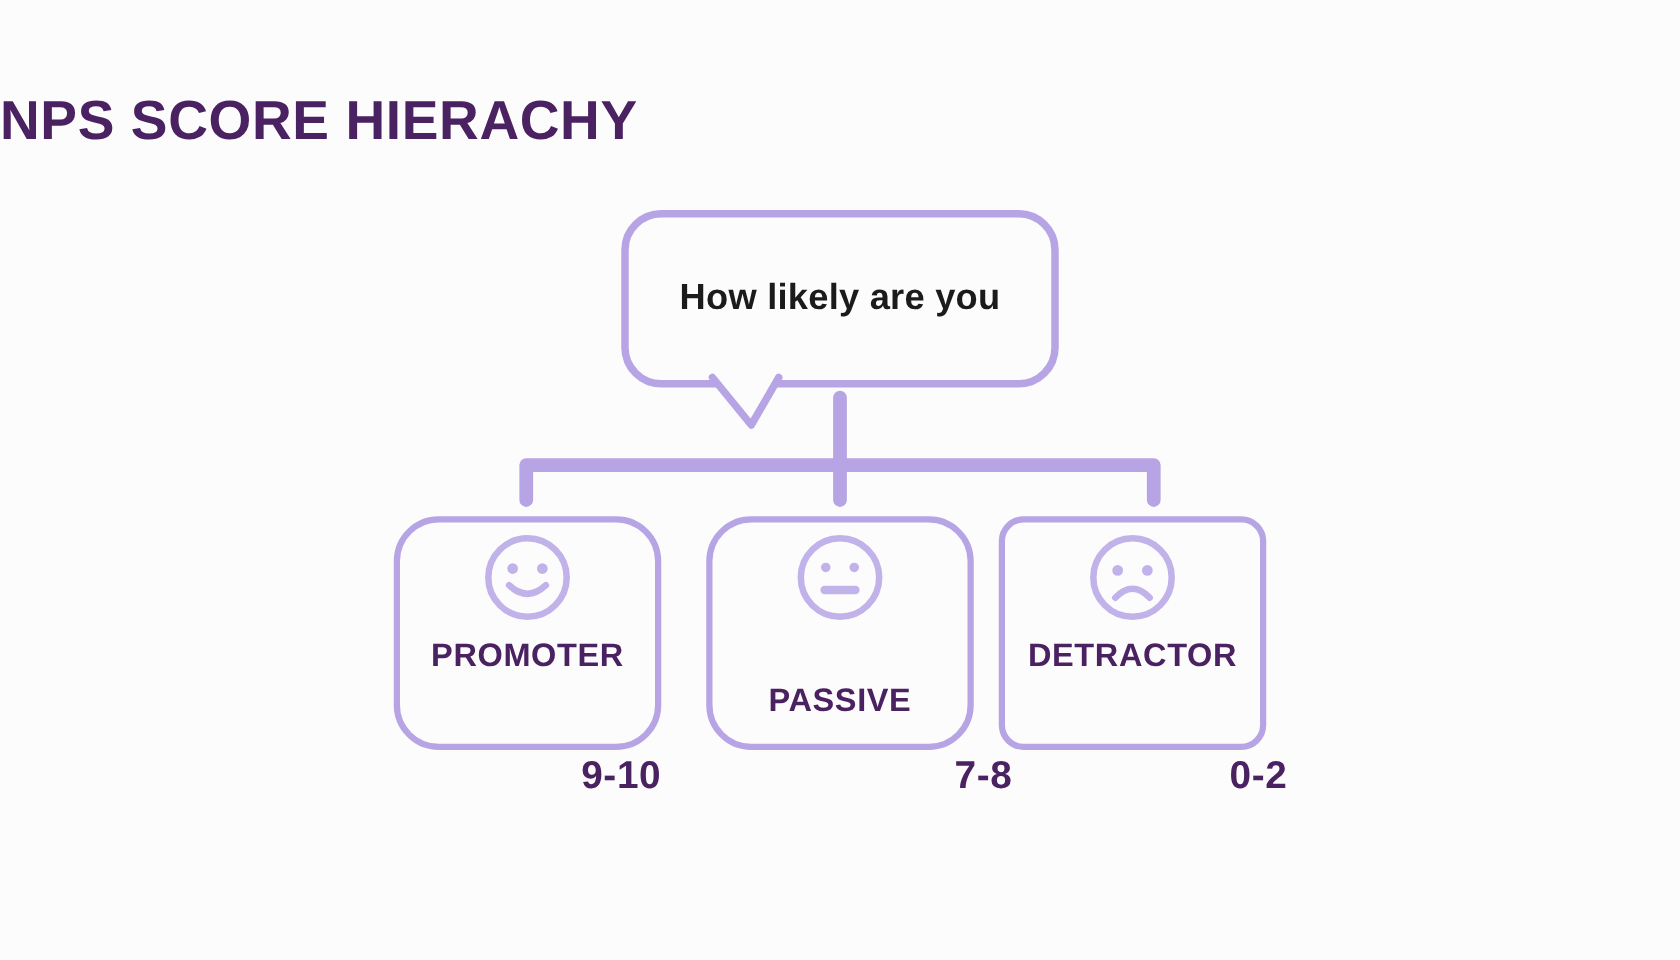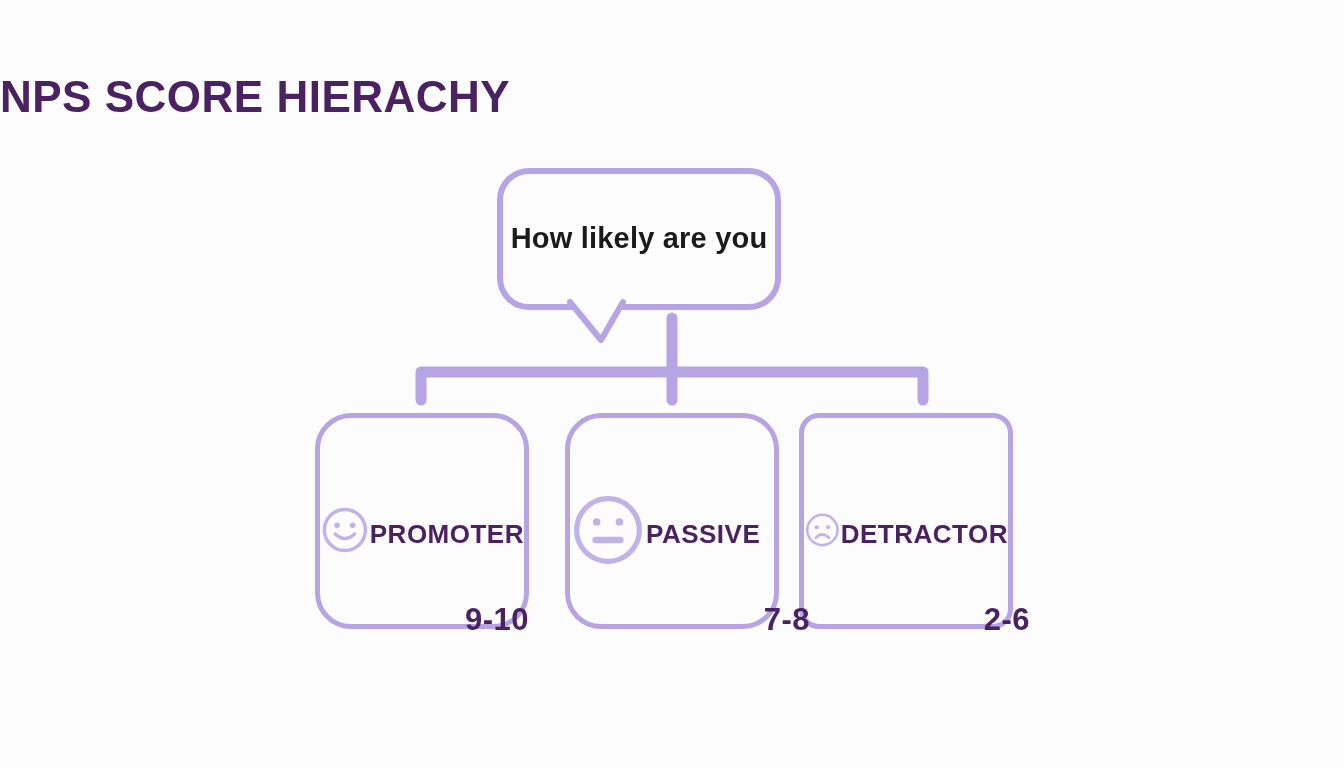--- a/index.html
+++ b/index.html
@@ -25,21 +25,21 @@
     top:72px;left:0;width:100%;
     text-align:left;
     font-size:44px;
     font-weight:bold;
     letter-spacing:0.5px;
     color:var(--purple);
   }
   .bubble{
     position:absolute;
     left:497px;top:168px;
-    width:284px;height:142px;
+    width:350px;height:142px;
     background:var(--bg);
     border:6px solid var(--lav);
     border-radius:32px;
     display:flex;align-items:center;justify-content:center;
     z-index:1;
   }
   .bubble-text{
     text-align:center;
     font-size:29px;
     font-weight:bold;
@@ -49,30 +49,30 @@
   }
   .connectors{
     position:absolute;
     left:0;top:0;width:1344px;height:768px;
     z-index:2;
     pointer-events:none;
   }
   .box{
     position:absolute;
     top:413px;
-    width:214px;height:216px;
+    width:214px;height:187px;
     background:var(--bg);
     border:5px solid var(--lav);
     border-radius:36px;
-    display:flex;flex-direction:row;align-items:center;
-    padding-top:17px;
+    display:flex;flex-direction:column;align-items:center;
+    padding-top:6px;
     z-index:3;
   }
   .box.promoter{left:315px;}
-  .box.passive{left:565px;}
+  .box.passive{left:565px;gap:36px;}
   .box.detractor{left:799px;border-radius:20px;}
   .face{width:76px;height:76px;}
   .box-label{
     margin-top:9px;
     font-size:26px;
     font-weight:bold;
     letter-spacing:0.5px;
     color:var(--purple);
     white-space:nowrap;
   }
@@ -138,15 +138,15 @@
       <circle cx="40" cy="40" r="33" fill="none" stroke="#c2b2ea" stroke-width="5.5"></circle>
       <circle cx="27.5" cy="34" r="4.5" fill="#c2b2ea"></circle>
       <circle cx="52.5" cy="34" r="4.5" fill="#c2b2ea"></circle>
       <path d="M 25.5 57 Q 40 42 54.5 57" fill="none" stroke="#c2b2ea" stroke-width="5.5" stroke-linecap="round"></path>
     </svg>
     <div class="box-label">DETRACTOR</div>
   </div>
 
   <div class="score s1">9-10</div>
   <div class="score s2">7-8</div>
-  <div class="score s3">2-6</div>
+  <div class="score s3">0-2</div>
 
 </div>
 
 </body></html>

